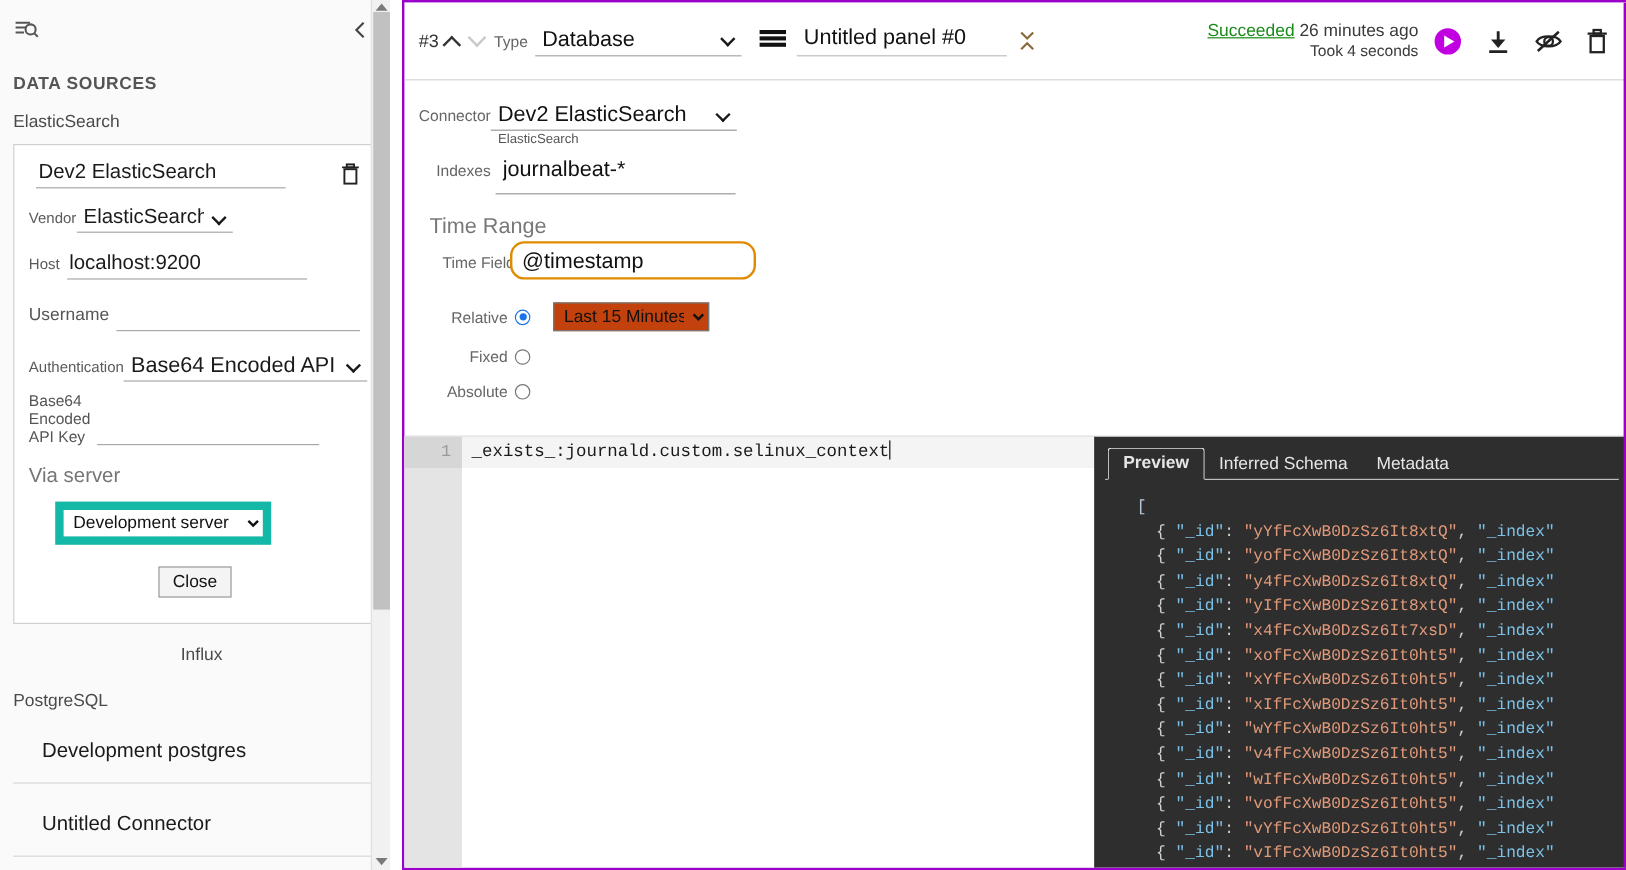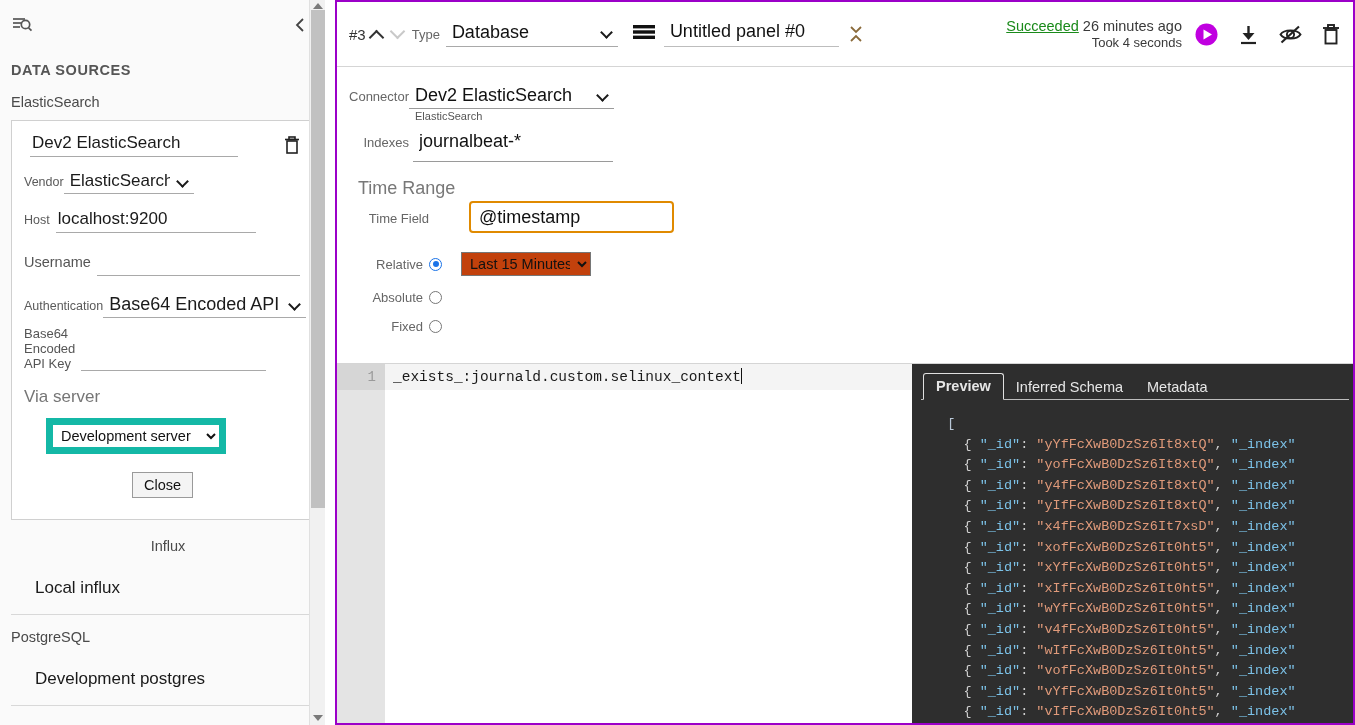--- a/index.html
+++ b/index.html
@@ -165,23 +165,23 @@
     outline: none; font-family: "Liberation Sans", sans-serif;
     font-size: 18px; color: #111; width: 200px; padding: 0 4px 9px 6px;
     margin-left: 4px;
   }
   .tr-head { font-size: 18px; color: #787878; margin: 16px 0 0 11px; }
   .tf-row { display: flex; align-items: center; margin-top: 12px; position: relative; }
   .tf-lbl { font-size: 13px; color: #666; width: 82px; text-align: right; }
   .tf-box {
     position: absolute; left: 78px; top: -10px;
     width: 205px; height: 32px;
-    border: 2px solid #e08a00; border-radius: 4px;
+    border: 2px solid #e08a00; border-radius: 12px;
     background: #fff;
-    display: flex; align-items: center; padding-left: 6px; margin-left: 44px;
+    display: flex; align-items: center; padding-left: 6px;
   }
   .tf-box input {
     border: none; outline: none; background: transparent; width: 100%;
     font-family: "Liberation Sans", sans-serif; font-size: 18px; color: #111;
   }
   .rad-row { display: flex; align-items: center; margin-top: 14px; }
   .rad-lbl { font-size: 13px; color: #666; width: 82px; text-align: right; padding-right: 6px; }
   .rad {
     width: 13px; height: 13px; border-radius: 50%;
     border: 1px solid #777; background: #fff; display: inline-block;
@@ -333,21 +333,20 @@
       <div class="viaserver">Via server</div>
 
       <select class="boxsel">
         <option>Development server</option>
       </select>
 
       <button class="closebtn">Close</button>
     </div>
 
     <div class="group-label" style="padding-top:18px;text-align:center;">Influx</div>
-    <div class="ds-item">Local influx</div>
 
     <div class="group-label" style="padding-top:14px;">PostgreSQL</div>
     <div class="ds-item">Development postgres</div>
 
     <div class="ds-item" style="padding-top:24px;">Untitled Connector</div>
 
     <div class="sb-scroll">
       <div class="sb-arrow up"></div>
       <div class="sb-thumb"></div>
       <div class="sb-arrow dn"></div>
@@ -450,26 +449,26 @@
 
       <div class="rad-row" style="margin-top:26px;">
         <span class="rad-lbl">Relative</span>
         <span class="rad on"></span>
         <select class="range-sel">
           <option>Last 15 Minutes</option>
         </select>
       </div>
 
       <div class="rad-row">
+        <span class="rad-lbl">Fixed</span>
+        <span class="rad"></span>
+      </div>
+
+      <div class="rad-row">
         <span class="rad-lbl">Absolute</span>
-        <span class="rad"></span>
-      </div>
-
-      <div class="rad-row">
-        <span class="rad-lbl">Fixed</span>
         <span class="rad"></span>
       </div>
     </div>
 
     <div class="hr-split"></div>
 
     <div class="bottom">
 
       <div class="editor">
         <div class="gutter">

